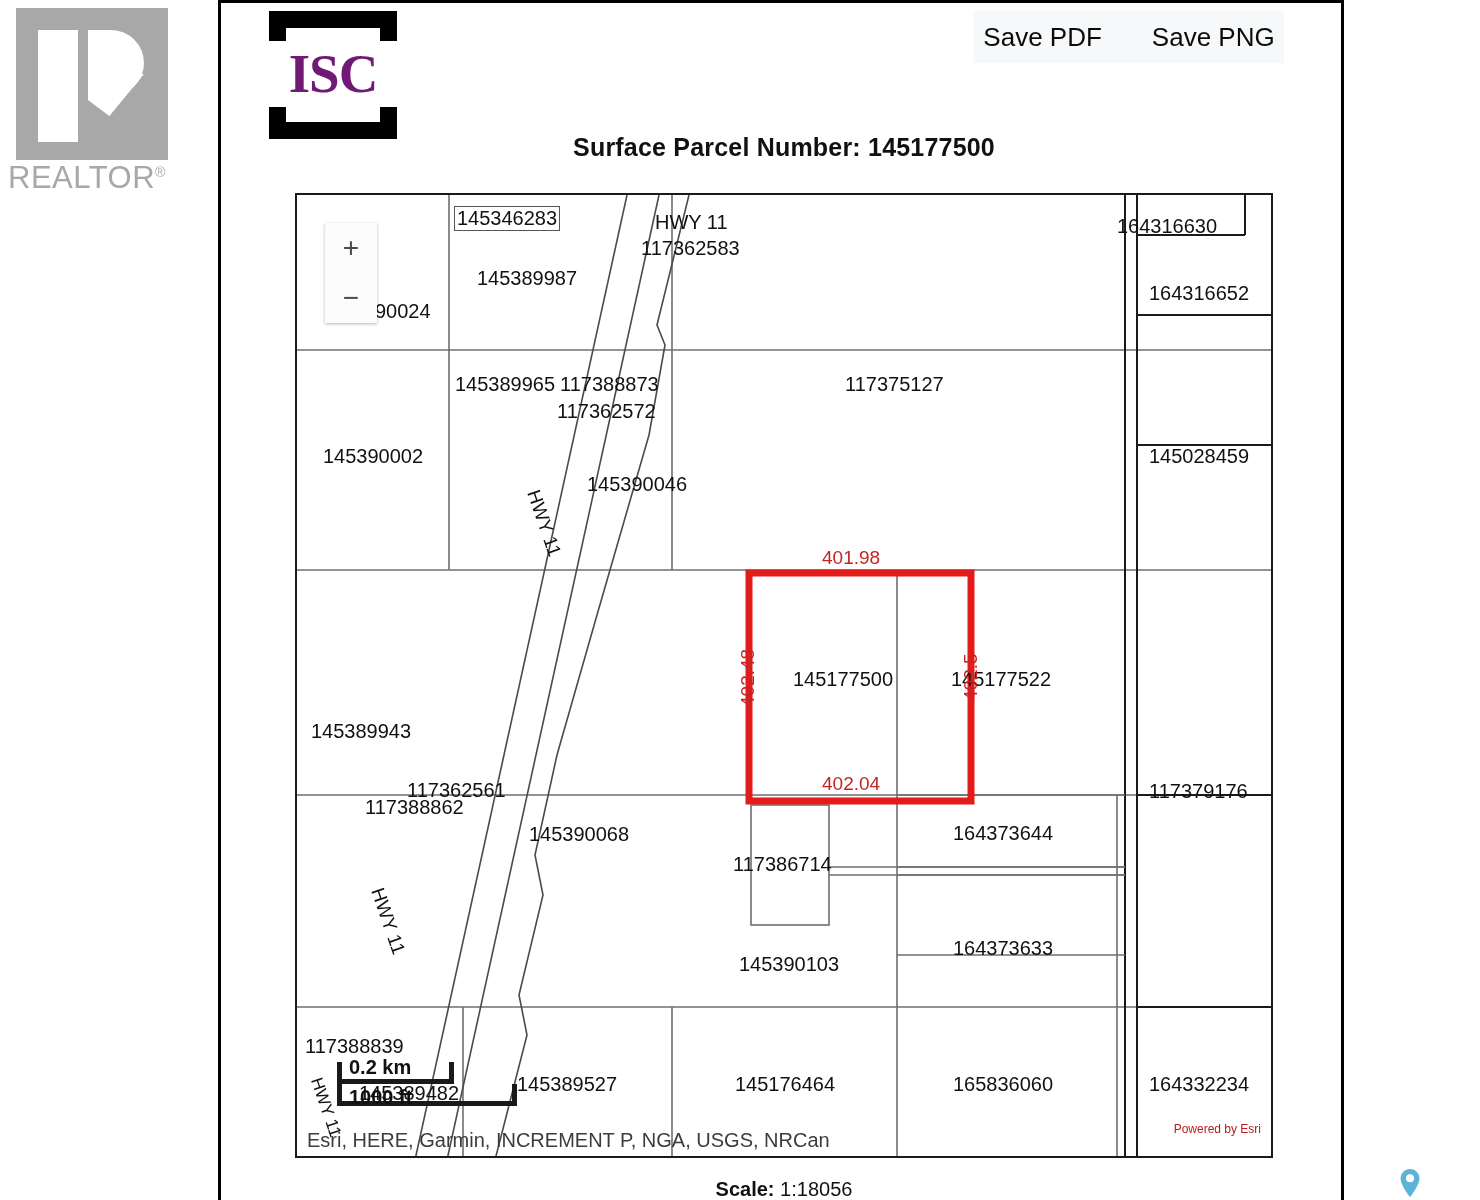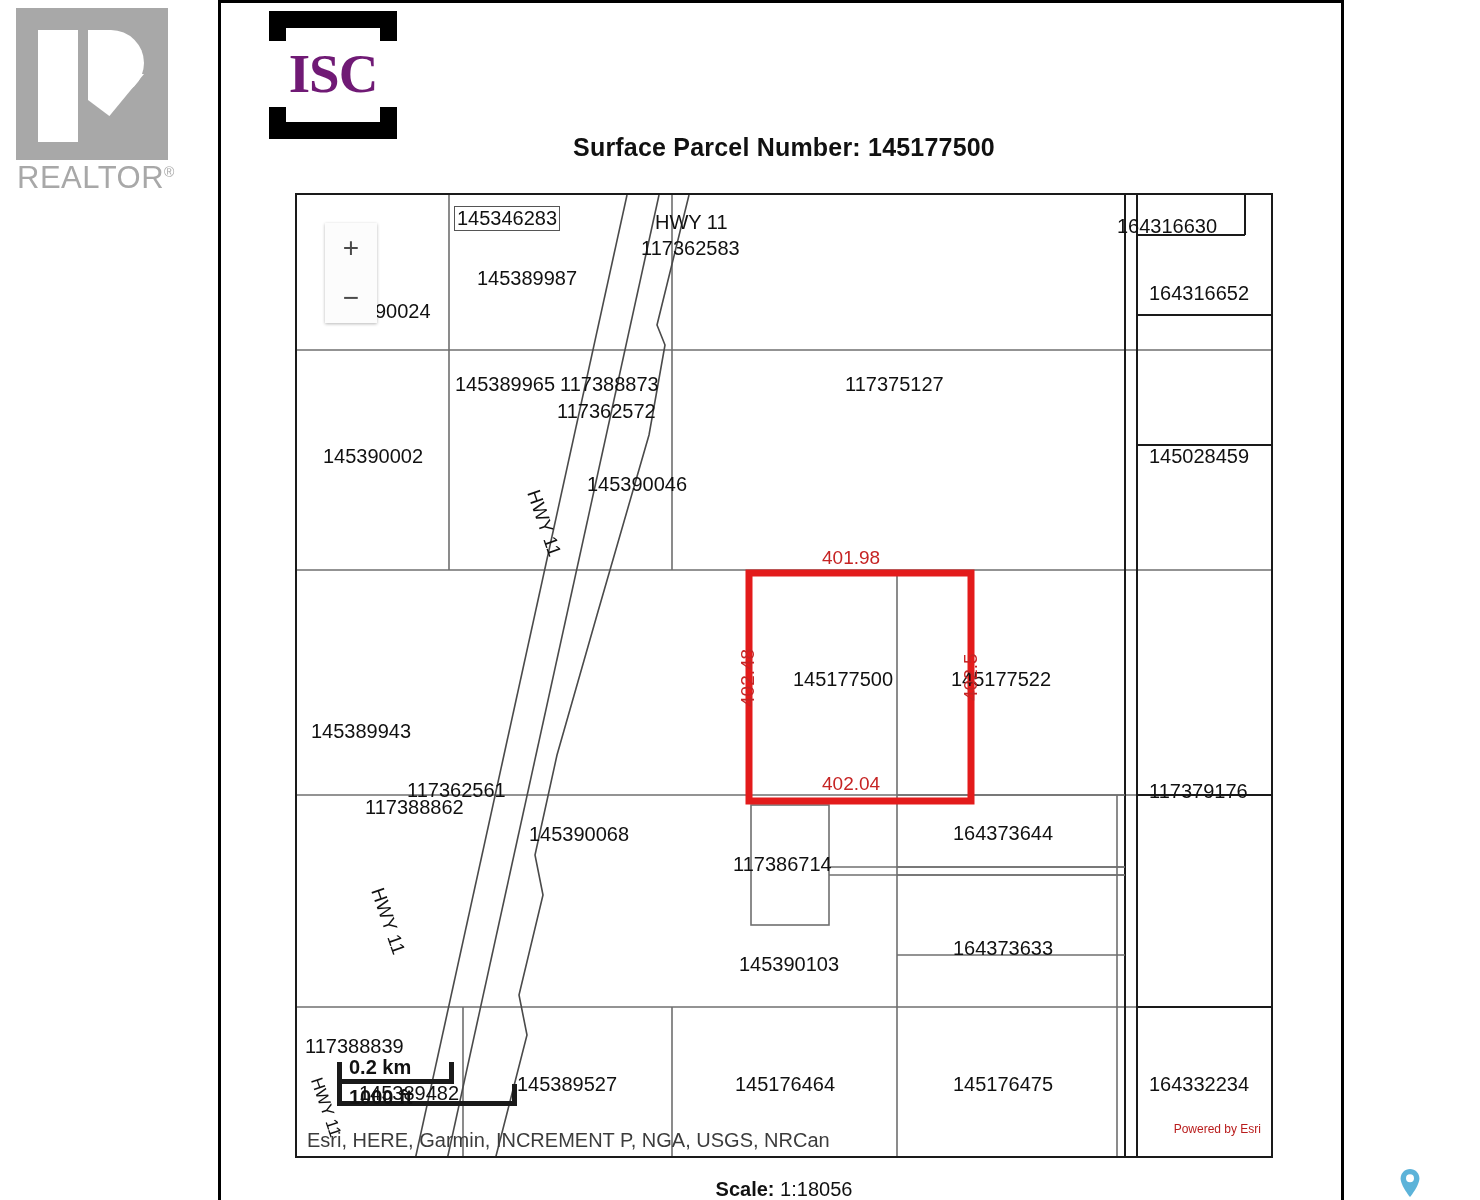--- a/index.html
+++ b/index.html
@@ -30,21 +30,20 @@
   }
   #realtor-mark .leg2 {
     position: absolute; left: 72px; top: 92px; width: 56px; height: 42px;
     background: #a8a8a8;
     clip-path: polygon(0 0, 100% 100%, 0 100%);
   }
   #realtor-wordmark {
     position: absolute; left: 0px; top: 152px; width: 176px;
     font-size: 31px; letter-spacing: 0.5px; color: #a8a8a8;
     font-family: "Liberation Sans", sans-serif;
-    text-align: center;
   }
   #realtor-wordmark sup { font-size: 14px; vertical-align: super; }
 
   
   #outer-frame {
     position: absolute; left: 218px; top: 0px;
     width: 1126px; height: 1200px;
     border-left: 3px solid #000; border-right: 3px solid #000;
     border-top: 3px solid #000;
     background: #fff;
@@ -180,20 +179,24 @@
     <div id="realtor-wordmark"><span>REALTOR</span><sup>®</sup></div>
   </div>
 
   <div id="outer-frame">
 
     <div id="isc-logo">
       <div class="isc-sq"></div>
       <div class="isc-text">ISC</div>
     </div>
 
+    <div id="save-bar">
+      <button class="save-btn">Save PDF</button>
+      <button class="save-btn">Save PNG</button>
+    </div>
 
     <div id="map-title">Surface Parcel Number: 145177500</div>
 
     <div id="map-canvas">
 
       <svg id="map-svg" viewBox="0 0 978 965">
         <g stroke="#6f6f6f" stroke-width="1.6" fill="none">
 
           <line x1="0" y1="155" x2="978" y2="155"></line>
           <line x1="0" y1="375" x2="978" y2="375"></line>
@@ -268,21 +271,21 @@
       <div class="plabel" style="left:232px; top:628px;">145390068</div>
       <div class="plabel" style="left:852px; top:585px;">117379176</div>
       <div class="plabel" style="left:436px; top:658px;">117386714</div>
       <div class="plabel" style="left:656px; top:627px;">164373644</div>
       <div class="plabel" style="left:442px; top:758px;">145390103</div>
       <div class="plabel" style="left:656px; top:742px;">164373633</div>
       <div class="plabel" style="left:8px; top:840px;">117388839</div>
       <div class="plabel" style="left:62px; top:887px;">145389482</div>
       <div class="plabel" style="left:220px; top:878px;">145389527</div>
       <div class="plabel" style="left:438px; top:878px;">145176464</div>
-      <div class="plabel" style="left:656px; top:878px;">145176475</div>
+      <div class="plabel" style="left:656px; top:878px;">165836060</div>
       <div class="plabel" style="left:852px; top:878px;">164332234</div>
 
       <div class="plabel" style="left:358px; top:16px;">HWY 11</div>
       <div class="hwy-rot" style="left:246px; top:292px; transform: rotate(71deg);">HWY 11</div>
       <div class="hwy-rot" style="left:90px; top:690px; transform: rotate(71deg);">HWY 11</div>
       <div class="hwy-rot" style="left:28px; top:880px; transform: rotate(71deg); font-size:17px;">HWY 11</div>
 
       <div class="rdim" style="left:525px; top:352px;">401.98</div>
       <div class="rdim" style="left:525px; top:578px;">402.04</div>
       <div class="rdim vert" style="left:440px; top:512px; transform: rotate(-90deg);">402.48</div>

